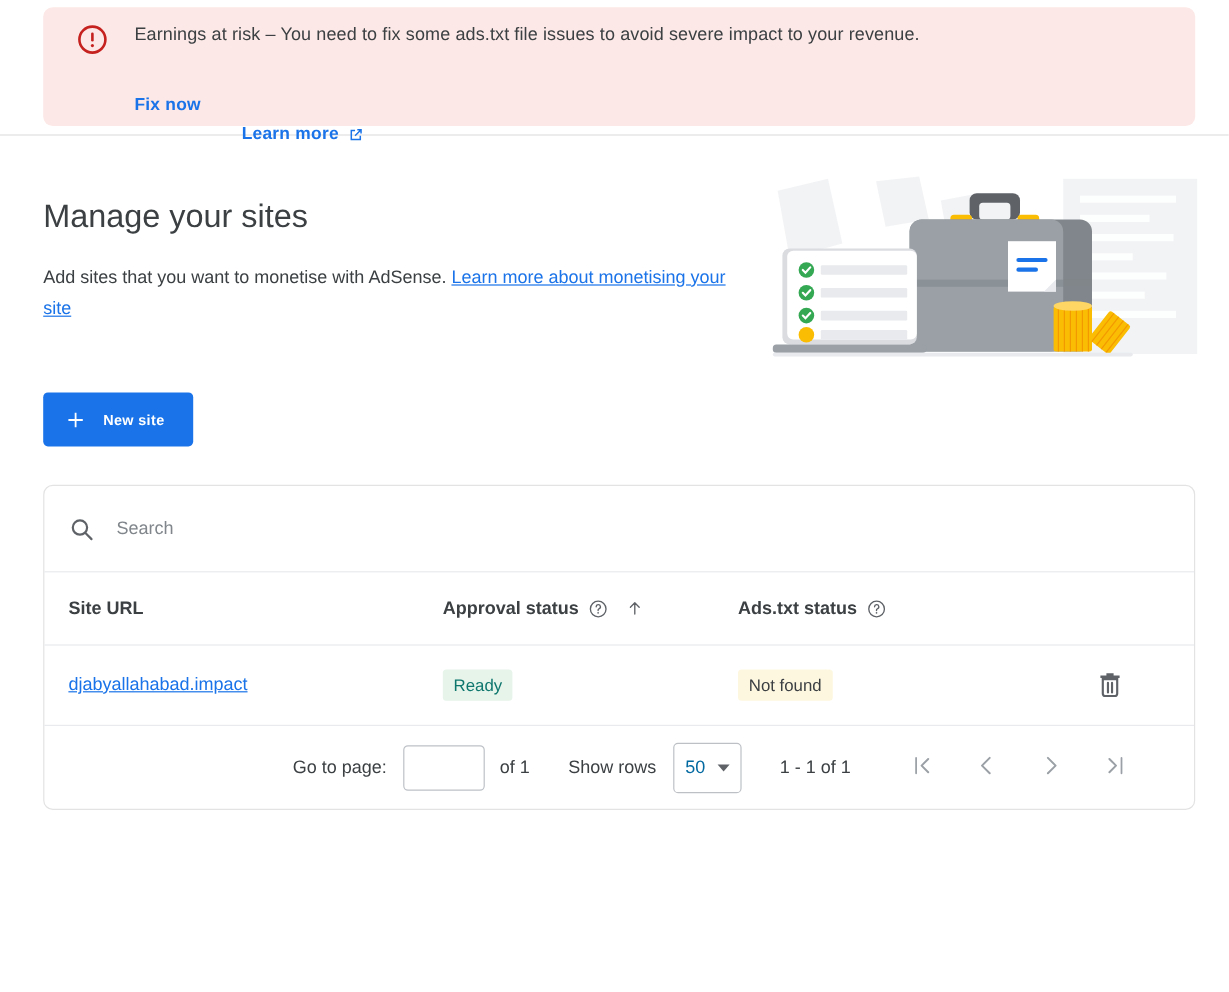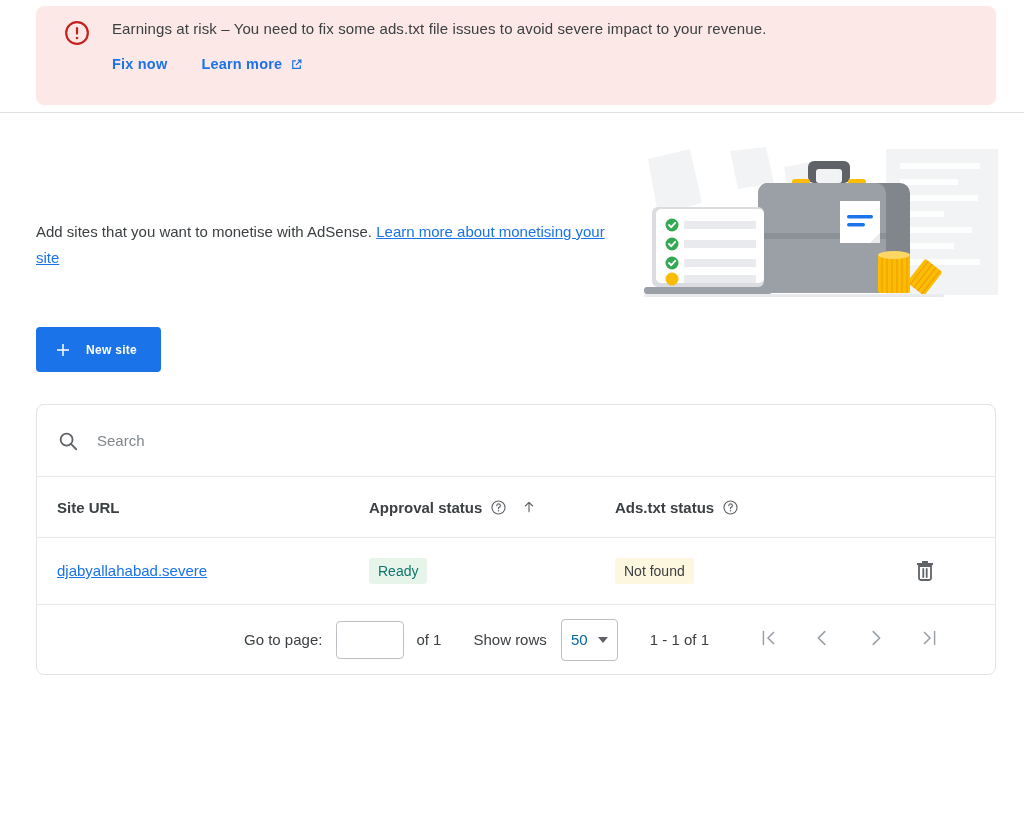--- a/index.html
+++ b/index.html
@@ -62,21 +62,21 @@
   .banner-link {
     color: #1a73e8;
     font-size: 14.5px;
     font-weight: bold;
     letter-spacing: 0.2px;
     cursor: pointer;
     text-decoration: none;
     display: inline-flex;
     align-items: center;
   }
-  .banner-link + .banner-link { margin-left: 34px; }
+  .banner-link + .banner-link { margin-left: 34px; margin-top: 48px; }
   .ext-icon { margin-left: 7px; display: inline-flex; }
 
   
   .content {
     position: absolute;
     left: 0; top: 113px;
     width: 1024px;
   }
   .hero {
     position: relative;
@@ -301,20 +301,21 @@
           </span>
         </a>
       </div>
     </div>
   </div>
 </div>
 
 <div class="content">
 
   <div class="hero">
+    <h1 class="page-title">Manage your sites</h1>
     <p class="page-subtitle"><span>Add sites that you want to monetise with AdSense. </span><a class="inline-link">Learn more about monetising your site</a></p>
 
     <div class="illus">
       <svg width="360" height="160" viewBox="0 0 360 160">
         <defs>
           <linearGradient id="bgFade" x1="0" y1="0" x2="1" y2="0">
             <stop offset="0" stop-color="#f1f3f4" stop-opacity="0.9"></stop>
             <stop offset="1" stop-color="#f1f3f4" stop-opacity="0.25"></stop>
           </linearGradient>
         </defs>
@@ -439,21 +440,21 @@
             <path d="M9.6 9.4a2.5 2.5 0 1 1 3.2 2.4c-.7.25-.9.8-.9 1.5v.4" fill="none" stroke="#5f6368" stroke-width="1.6" stroke-linecap="round"></path>
             <circle cx="11.9" cy="16.5" r="1" fill="#5f6368"></circle>
           </svg>
         </span>
       </div>
       <div class="col-action"></div>
     </div>
 
     <div class="trow">
       <div class="col-url">
-        <a class="site-link">djabyallahabad.severe</a>
+        <a class="site-link">djabyallahabad.impact</a>
       </div>
       <div class="col-appr">
         <span class="badge badge-ready">Ready</span>
       </div>
       <div class="col-ads">
         <span class="badge badge-notfound">Not found</span>
       </div>
       <div class="col-action">
         <button class="trash-btn">
           <span>

